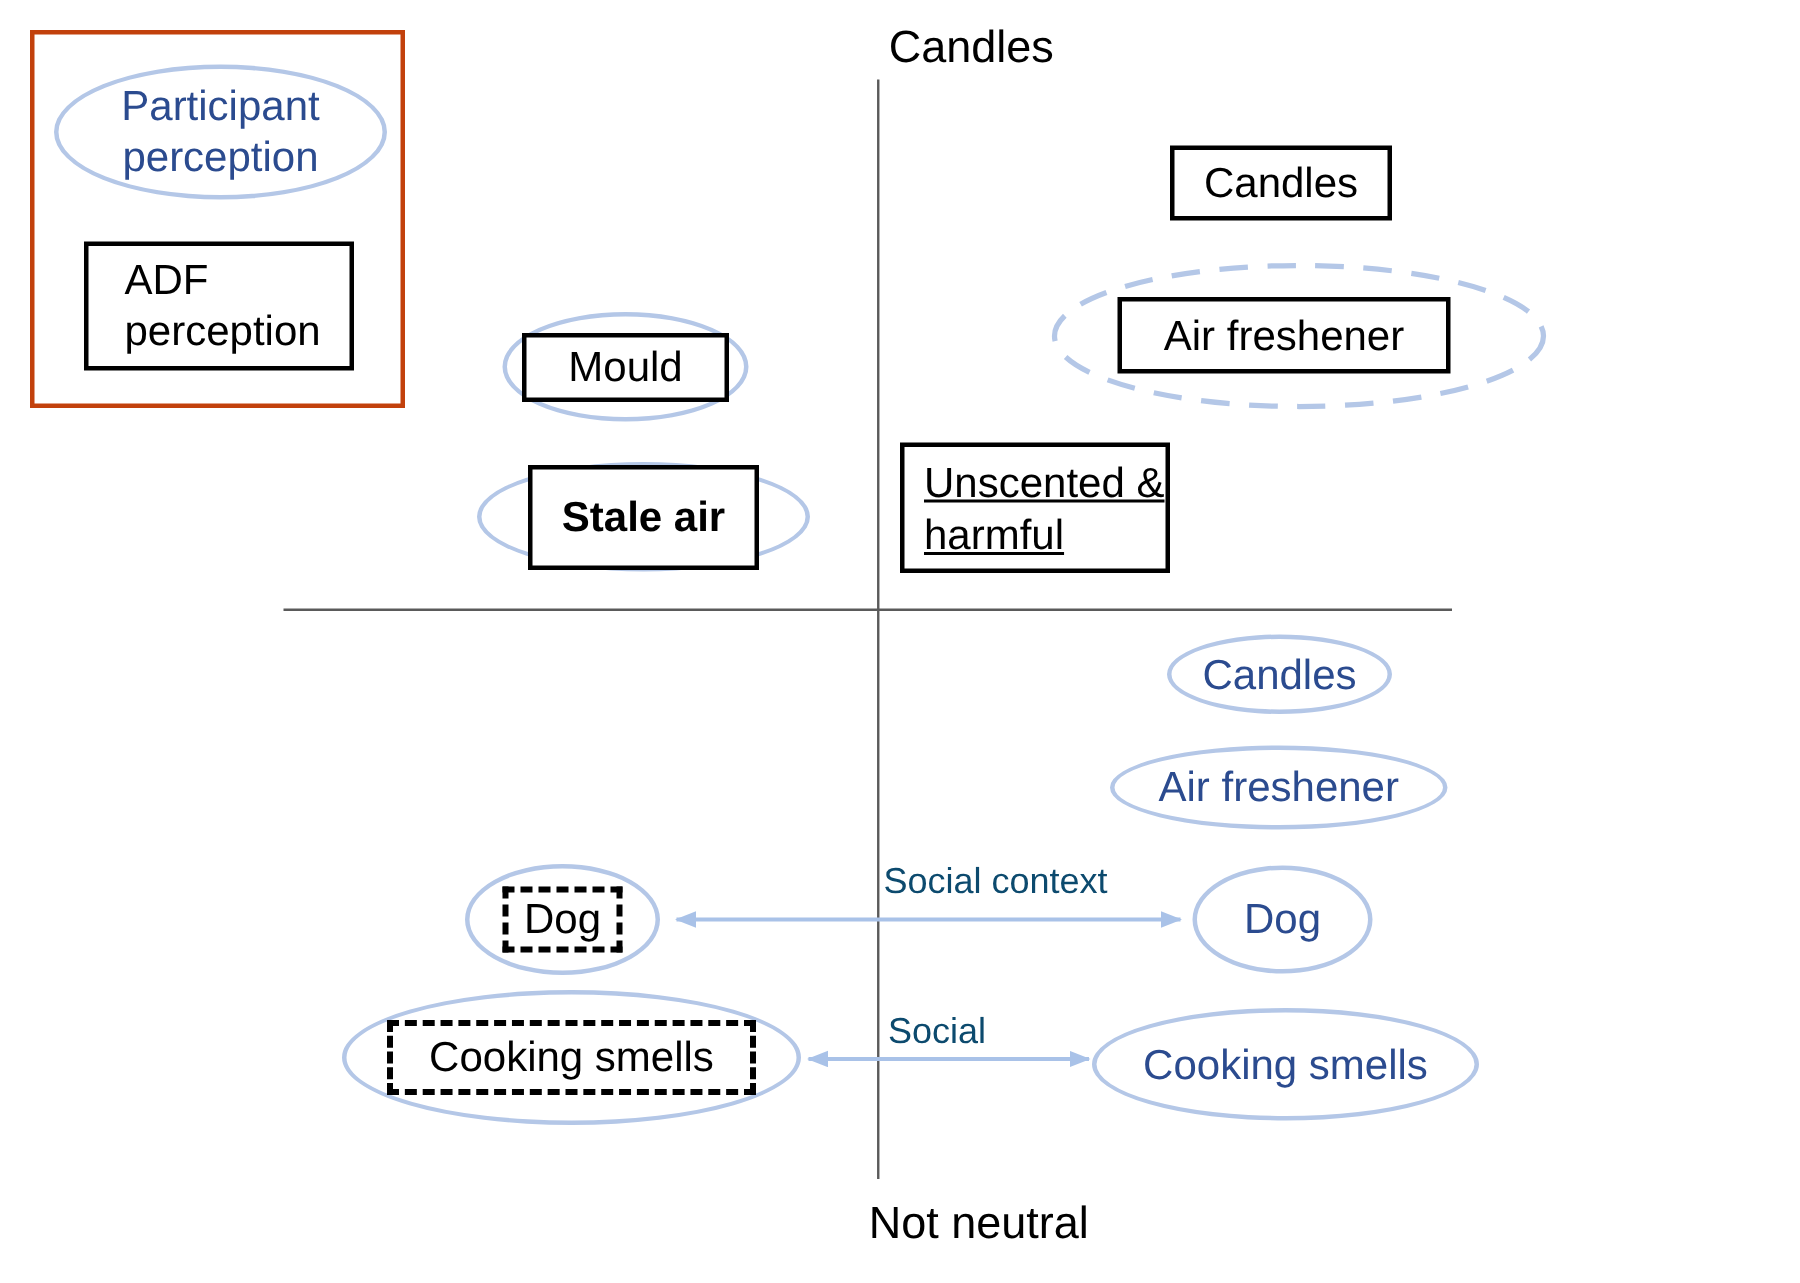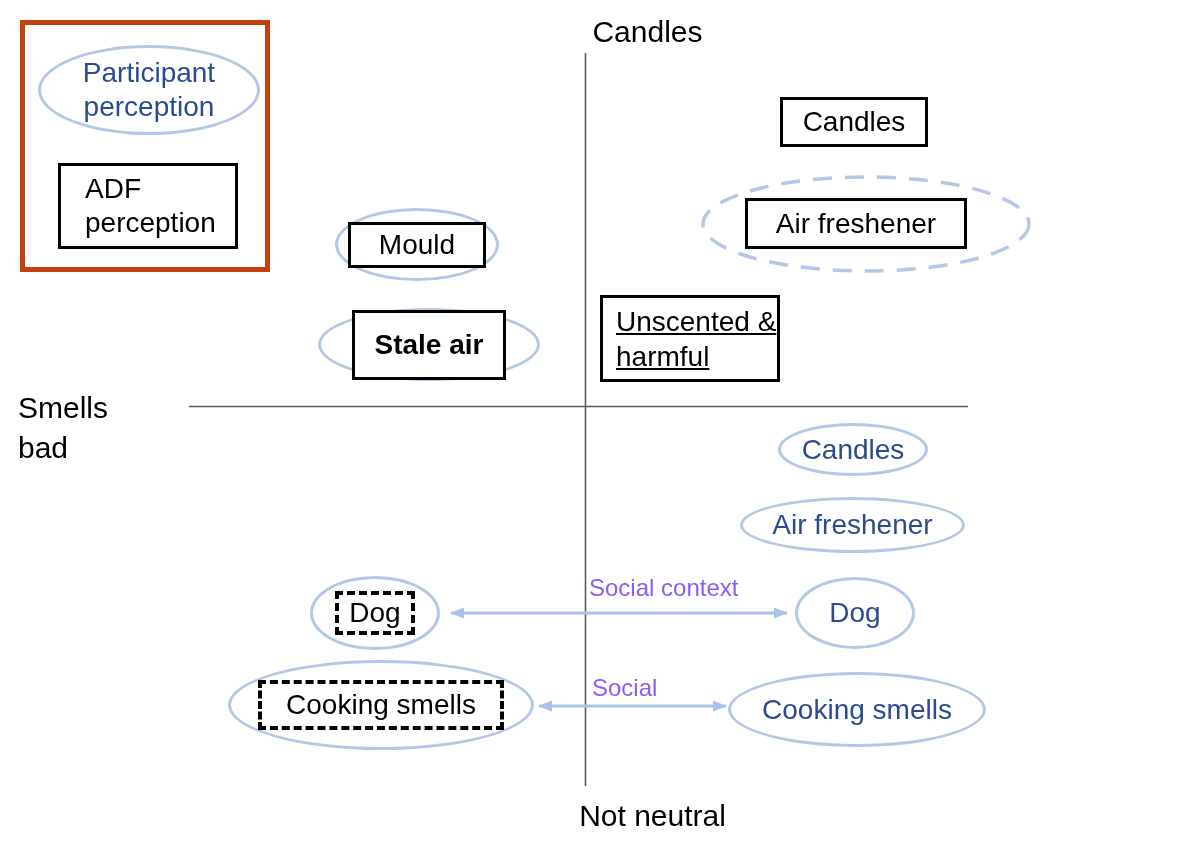--- a/index.html
+++ b/index.html
@@ -45,26 +45,26 @@
   }
   .dashed-rect {
     border: 4px dashed #000000;
     display: flex;
     align-items: center;
     justify-content: center;
     font-size: 28px;
     box-sizing: border-box;
   }
   .legend-box {
-    border: 5px solid #c2410c;
+    border: 3px solid #c2410c;
     background: #ffffff;
   }
   .arrow-label {
     font-size: 24px;
-    color: #8b5cf6;
+    color: #0c4a6e;
     white-space: nowrap;
   }
 </style>
 </head>
 <body>
 
 <div class="canvas">
 
   <svg class="overlay" width="1200" height="855" viewBox="0 0 1200 855">
     <defs>
@@ -77,21 +77,20 @@
     </defs>
     <line x1="585.5" y1="53" x2="585.5" y2="786" stroke="#5a5a5a" stroke-width="1.6"></line>
     <line x1="189" y1="406.5" x2="968" y2="406.5" stroke="#5a5a5a" stroke-width="1.6"></line>
     <ellipse cx="866" cy="224" rx="163" ry="47" fill="none" stroke="#b4c7e7" stroke-width="3.5" stroke-dasharray="19 13"></ellipse>
     <line x1="451" y1="613" x2="787" y2="613" stroke="#a9c2e8" stroke-width="2.8" marker-start="url(#ah-start)" marker-end="url(#ah-end)"></line>
     <line x1="539" y1="706" x2="726" y2="706" stroke="#a9c2e8" stroke-width="2.8" marker-start="url(#ah-start)" marker-end="url(#ah-end)"></line>
   </svg>
 
   <div class="abs axis-label center" style="left:540px; top:12px; width:215px;">Candles</div>
   <div class="abs axis-label center" style="left:540px; top:796px; width:225px;">Not neutral</div>
-  <div class="abs axis-label" style="left:18px; top:388px; width:130px;">Smells bad</div>
 
   <div class="abs legend-box" style="left:20px; top:20px; width:250px; height:252px;">
     <div class="abs ellipse blue-text center" style="left:13px; top:20px; width:222px; height:90px; line-height:1.2;">Participant perception</div>
     <div class="abs black-rect" style="left:33px; top:138px; width:180px; height:86px; justify-content:flex-start; padding-left:24px; line-height:1.2;">ADF perception</div>
   </div>
 
   <div class="abs ellipse" style="left:335px; top:208px; width:164px; height:73px;">
     <div class="black-rect" style="padding:4px 28px;">Mould</div>
   </div>
   <div class="abs ellipse" style="left:318px; top:308px; width:222px; height:73px;">

